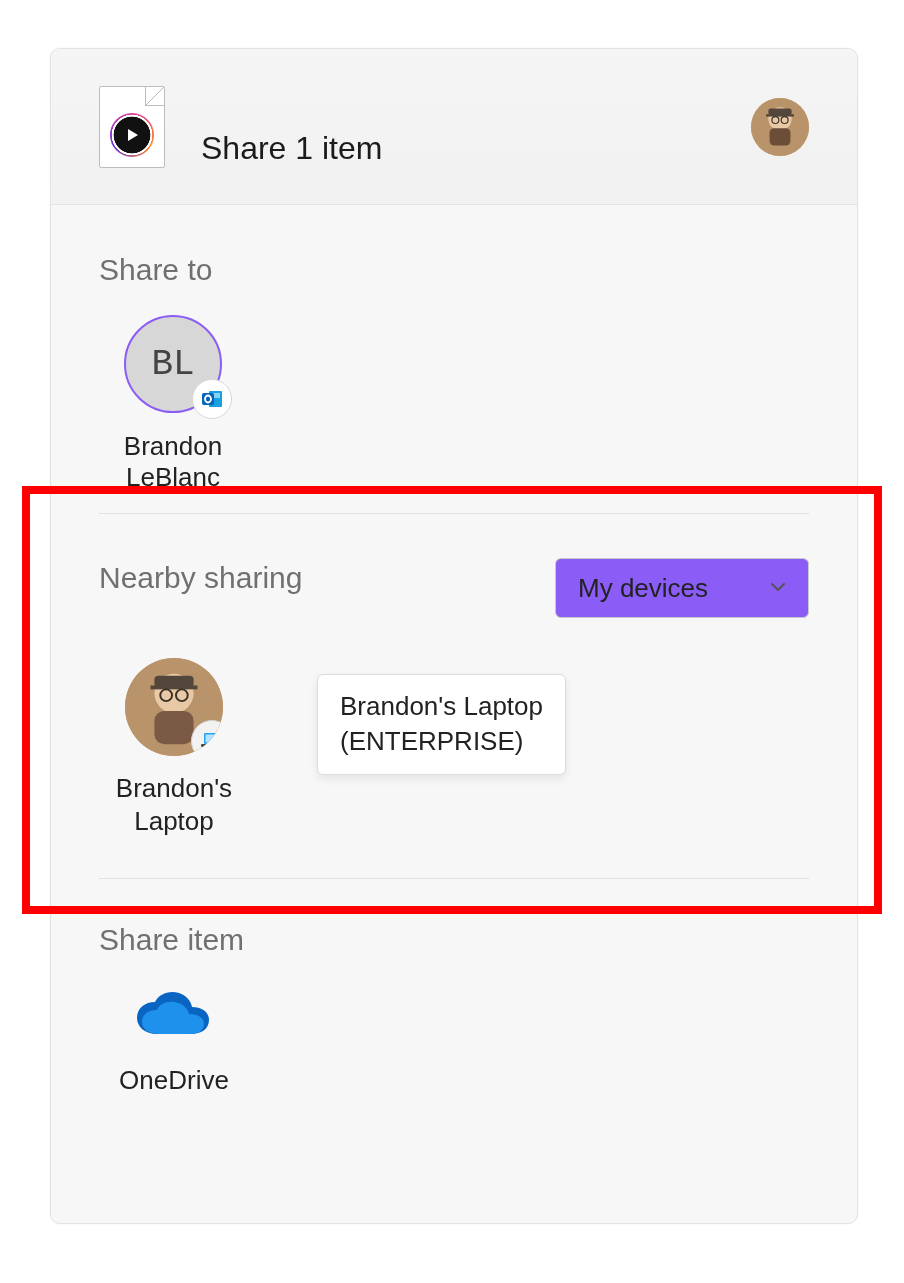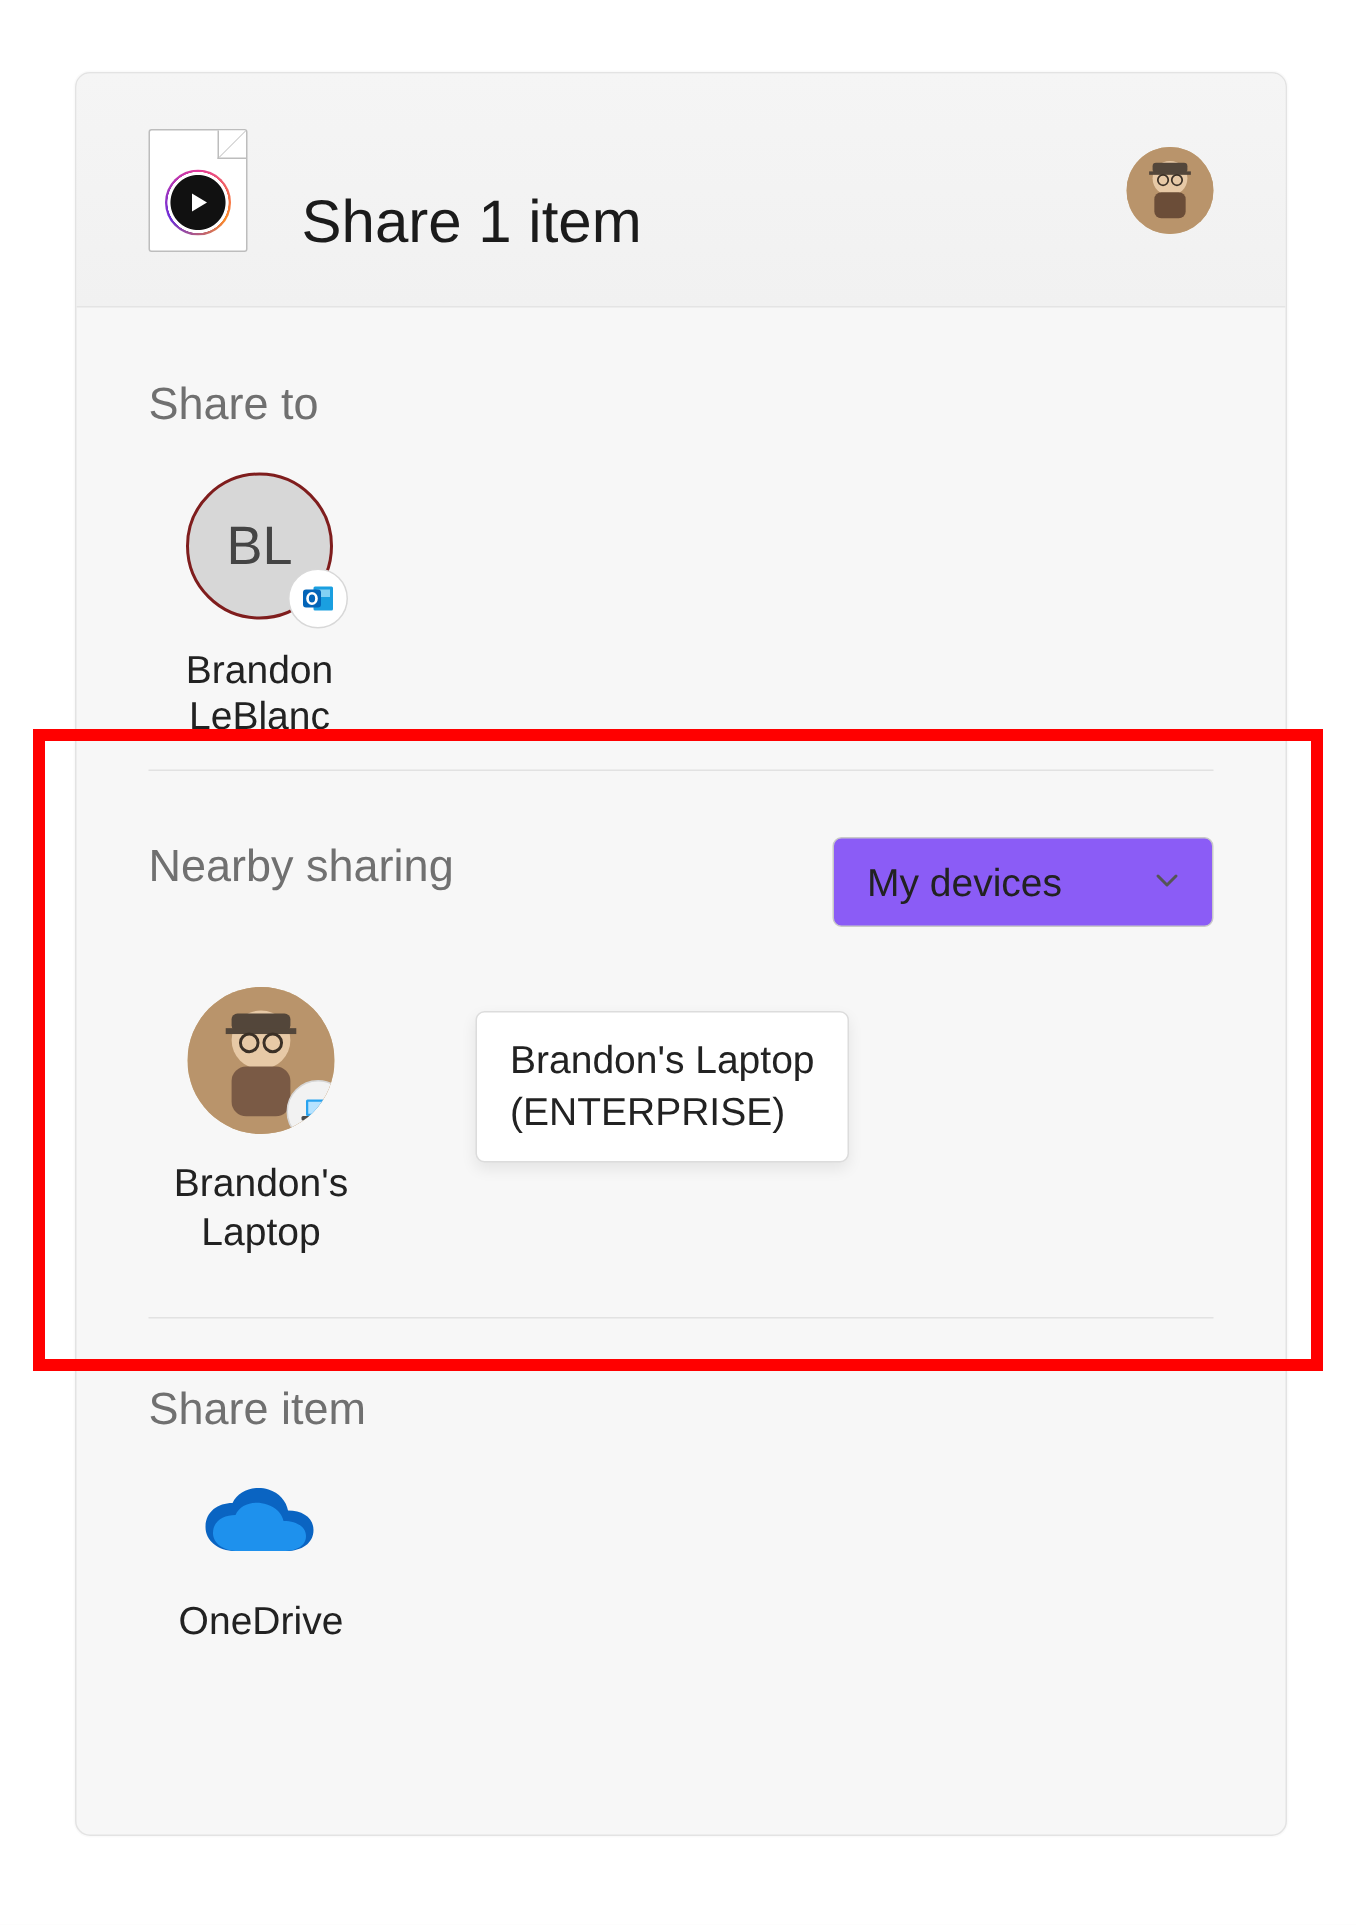--- a/index.html
+++ b/index.html
@@ -50,21 +50,21 @@
   }
   .play-disc {
     width: 44px; height: 44px;
     border-radius: 50%;
     background: radial-gradient(circle, #111 0 58%, #fff 60% 65%, transparent 66%),
                 conic-gradient(#e53a9b, #fd8b27, #6b2ed9, #e53a9b);
     display: flex; align-items: center; justify-content: center;
   }
   .play-disc svg { display:block; }
   .title {
-    font-size: 40px;
+    font-size: 32px;
     color: #1b1b1b;
     margin-left: 36px;
     font-weight: 400;
     margin-top: 43px;
   }
   .avatar-small {
     width: 58px; height: 58px;
     border-radius: 50%;
     position: absolute;
     right: 48px; top: 50%; transform: translateY(-50%);
@@ -88,26 +88,27 @@
   }
   .contact {
     width: 148px;
     text-align: center;
     cursor: pointer;
   }
   .contact-bubble {
     width: 98px; height: 98px;
     border-radius: 50%;
     background: #d7d7d7;
-    border: 2px solid #7f1d1d;
+    border: 2px solid #8b5cf6;
     display: flex; align-items: center; justify-content: center;
     font-size: 36px;
     color: #444;
     margin: 0 auto;
     position: relative;
+    font-family: Liberation Mono, monospace;
   }
   .outlook-badge {
     position: absolute;
     bottom: -8px; right: -12px;
     width: 40px; height: 40px;
     border-radius: 50%;
     background: #ffffff;
     border: 1px solid #d8d8d8;
     display:flex; align-items:center; justify-content:center;
   }

